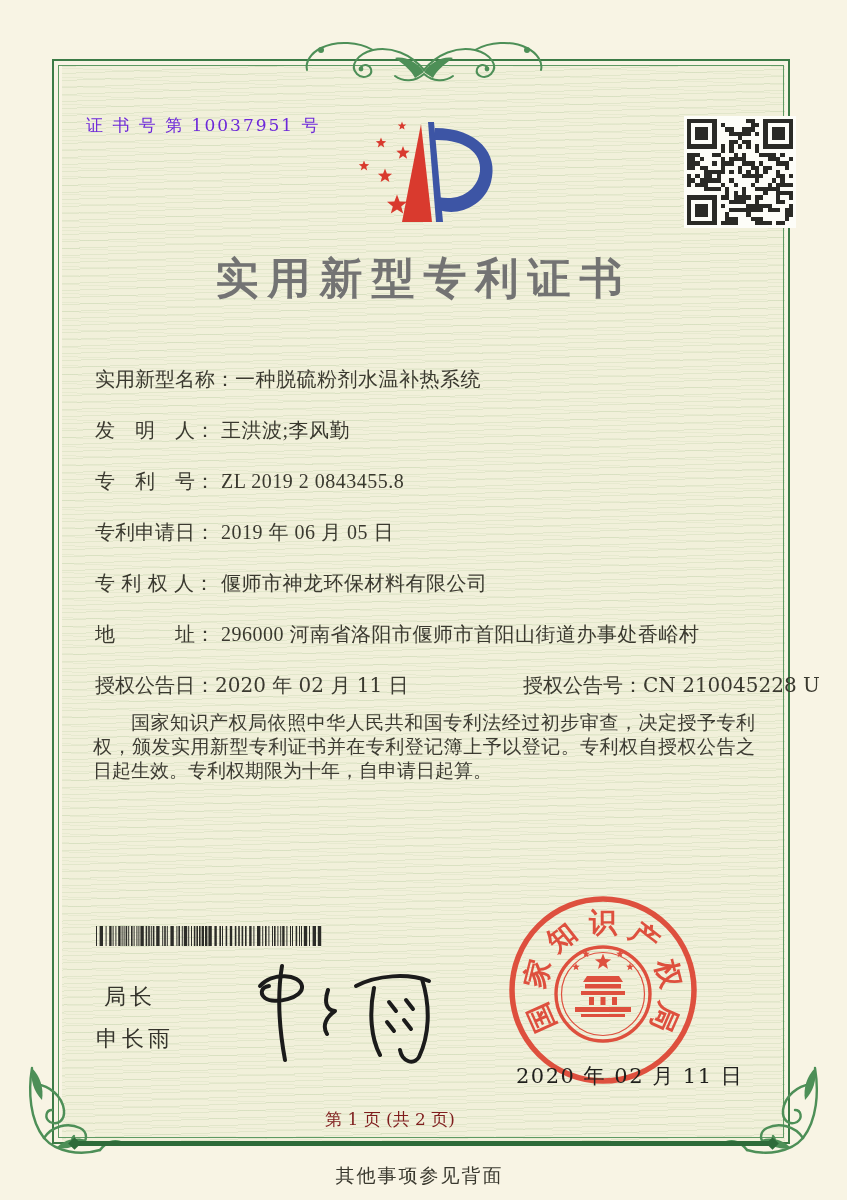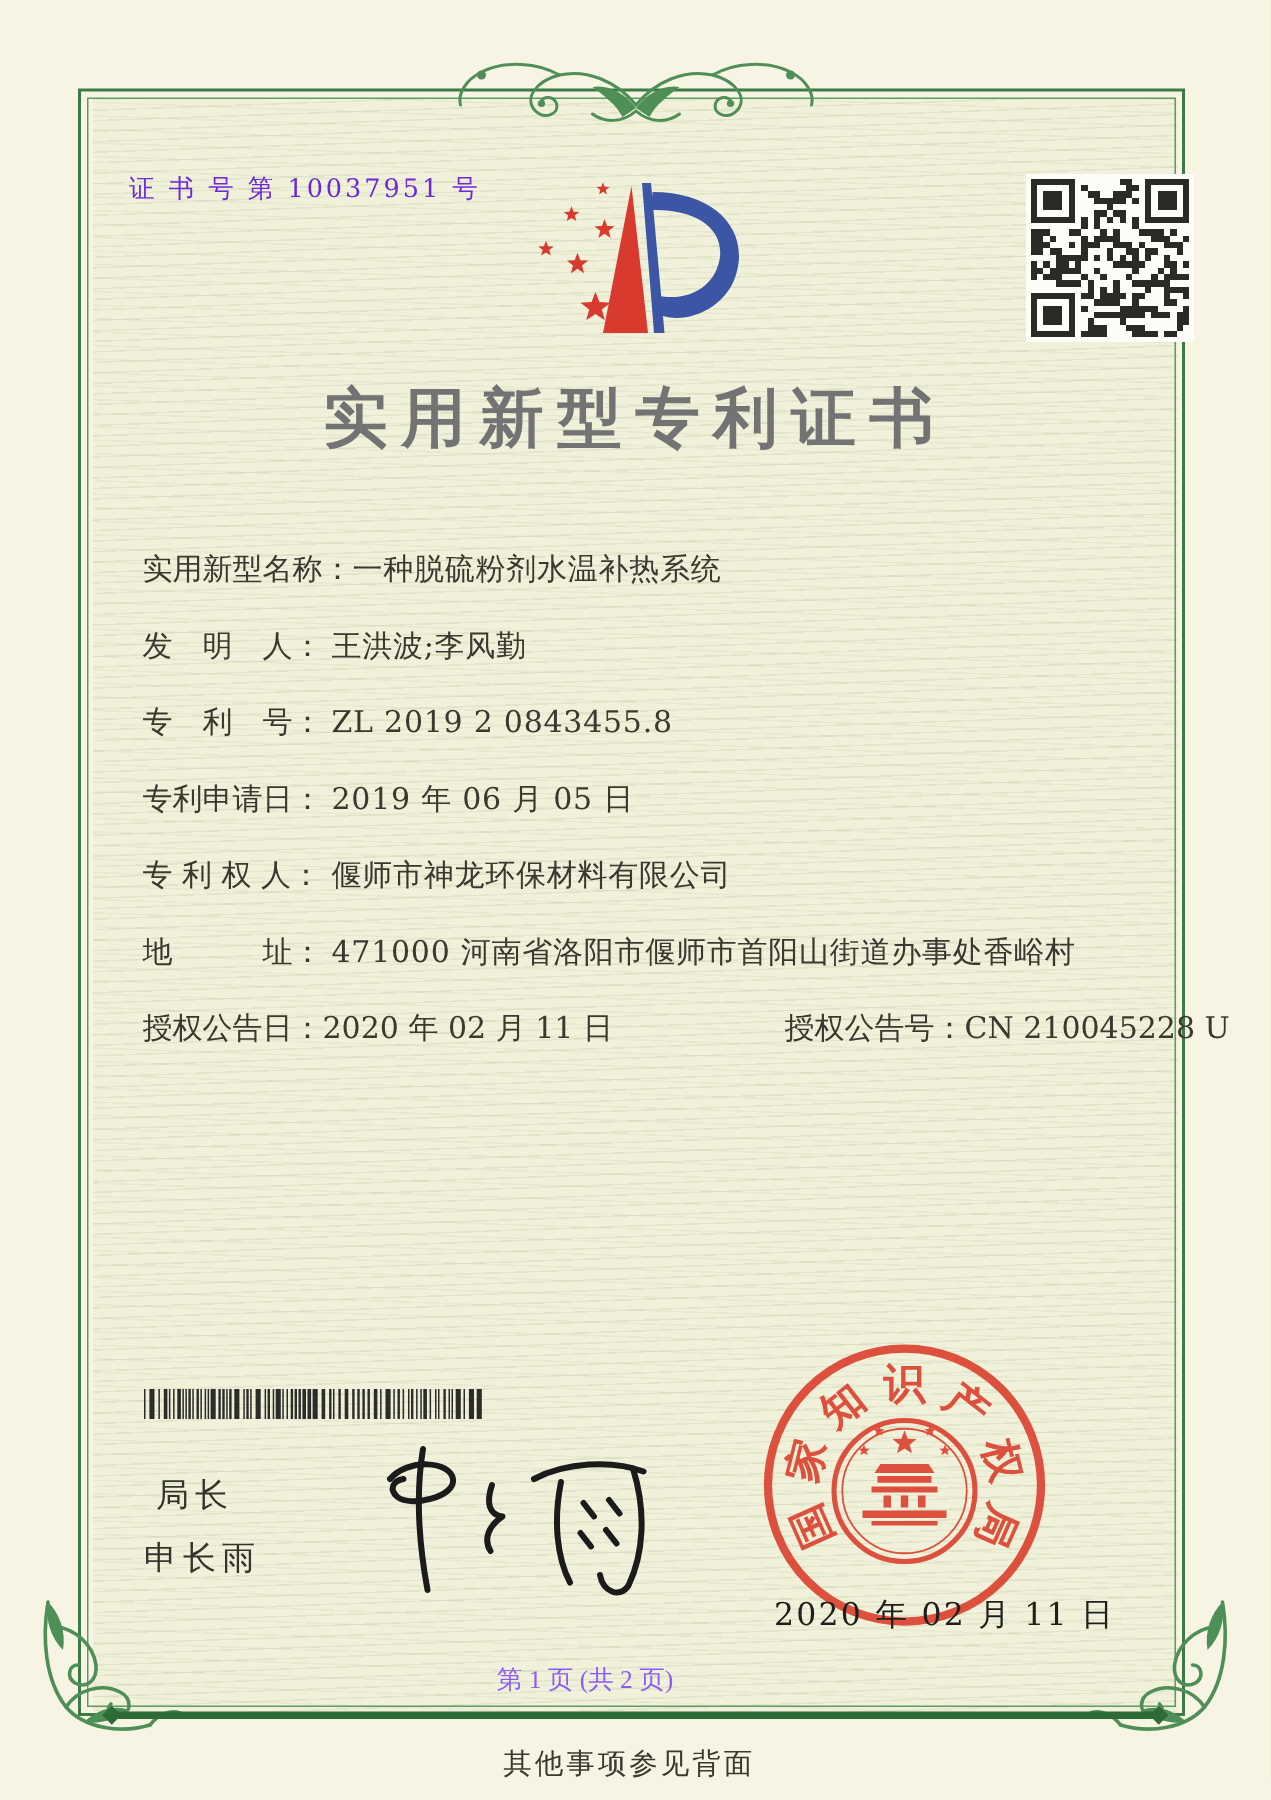--- a/index.html
+++ b/index.html
@@ -40,31 +40,31 @@
   .bottom-heavy-line::before{left:-5px;} .bottom-heavy-line::after{right:-5px;}
   .cert-no{left:86px;top:114px;font-size:17px;letter-spacing:2px;color:#6d28d9;}
   .title{
     left:0;width:847px;top:250px;text-align:center;
     font-size:43px;font-weight:bold;letter-spacing:9px;color:#737373;
   }
   .qr{left:684px;top:116px;width:112px;height:112px;background:#fdfdf8;padding:3px;box-sizing:border-box;}
   .qr svg{width:100%;height:100%;display:block;}
   .field{left:95px;font-size:20px;white-space:nowrap;color:#3a392f;}
   .flabel{display:inline-block;min-width:126px;}
-  .fvalue{letter-spacing:.5px;}
+  .fvalue{letter-spacing:.5px;font-family:Liberation Serif, serif;}
   .grant2{left:428px;top:0;}
   .paras{left:93px;top:711px;width:662px;font-size:19px;line-height:23.8px;color:#3c3b32;}
   .paras p{margin:0 0 6px 0;text-indent:2em;text-align:justify;}
   .barcode{left:96px;top:926px;width:230px;height:20px;}
   .director-title{left:104px;top:982px;font-size:22px;letter-spacing:4px;}
   .director-name{left:96px;top:1024px;font-size:22px;letter-spacing:4px;}
   .signature{left:222px;top:958px;width:225px;height:112px;}
   .seal{left:503px;top:890px;width:200px;height:200px;opacity:.93;}
   .seal-date{left:516px;top:1062px;font-size:21px;letter-spacing:1.5px;color:#1f1f1c;z-index:5;}
-  .page-no{left:0;top:1108px;width:780px;text-align:center;font-size:17px;color:#8b5cf6;font-family:Liberation Serif, serif;}
+  .page-no{left:0;top:1108px;width:780px;text-align:center;font-size:17px;color:#7f1d1d;}
   .footer-note{left:0;top:1163px;width:839px;text-align:center;font-size:19px;letter-spacing:2px;color:#3a392f;}
   .ornament-top{left:299px;top:36px;width:250px;height:52px;}
   .corner-fl{width:100px;height:96px;top:1062px;}
   .corner-fl.left{left:22px;}
   .corner-fl.right{left:725px;transform:scaleX(-1);}
   .logo{left:336px;top:110px;width:170px;height:128px;}
 </style>
 </head>
 <body>
 
@@ -453,30 +453,31 @@
 <div class="abs field" style="top:468px">
   <span class="flabel">专　利　号：</span><span class="fvalue">ZL 2019 2 0843455.8</span>
 </div>
 <div class="abs field" style="top:519px">
   <span class="flabel">专利申请日：</span><span class="fvalue">2019 年 06 月 05 日</span>
 </div>
 <div class="abs field" style="top:570px">
   <span class="flabel">专 利 权 人：</span><span class="fvalue">偃师市神龙环保材料有限公司</span>
 </div>
 <div class="abs field" style="top:621px">
-  <span class="flabel">地　　　址：</span><span class="fvalue">471000 河南省洛阳市偃师市首阳山街道办事处香峪村</span>
+  <span class="flabel">地　　　址：</span><span class="fvalue">296000 河南省洛阳市偃师市首阳山街道办事处香峪村</span>
 </div>
 <div class="abs field" style="top:672px">
   <span>授权公告日：</span><span>2020 年 02 月 11 日</span>
   <span class="abs grant2">
     <span>授权公告号：</span><span>CN 210045228 U</span>
   </span>
 </div>
 
 <div class="abs paras">
+  <p>国家知识产权局依照中华人民共和国专利法经过初步审查，决定授予专利权，颁发实用新型专利证书并在专利登记簿上予以登记。专利权自授权公告之日起生效。专利权期限为十年，自申请日起算。</p>
 </div>
 
 <svg class="abs barcode" id="barcode-svg" viewBox="0 0 230 20" preserveAspectRatio="none">
     <rect x="0.0" y="0" width="1.0" height="20" fill="#2c2c28"></rect>
     <rect x="3.6" y="0" width="3.4" height="20" fill="#2c2c28"></rect>
     <rect x="9.6" y="0" width="1.0" height="20" fill="#2c2c28"></rect>
     <rect x="13.2" y="0" width="2.4" height="20" fill="#2c2c28"></rect>
     <rect x="16.6" y="0" width="1.0" height="20" fill="#2c2c28"></rect>
     <rect x="19.4" y="0" width="1.0" height="20" fill="#2c2c28"></rect>
     <rect x="22.2" y="0" width="2.4" height="20" fill="#2c2c28"></rect>

